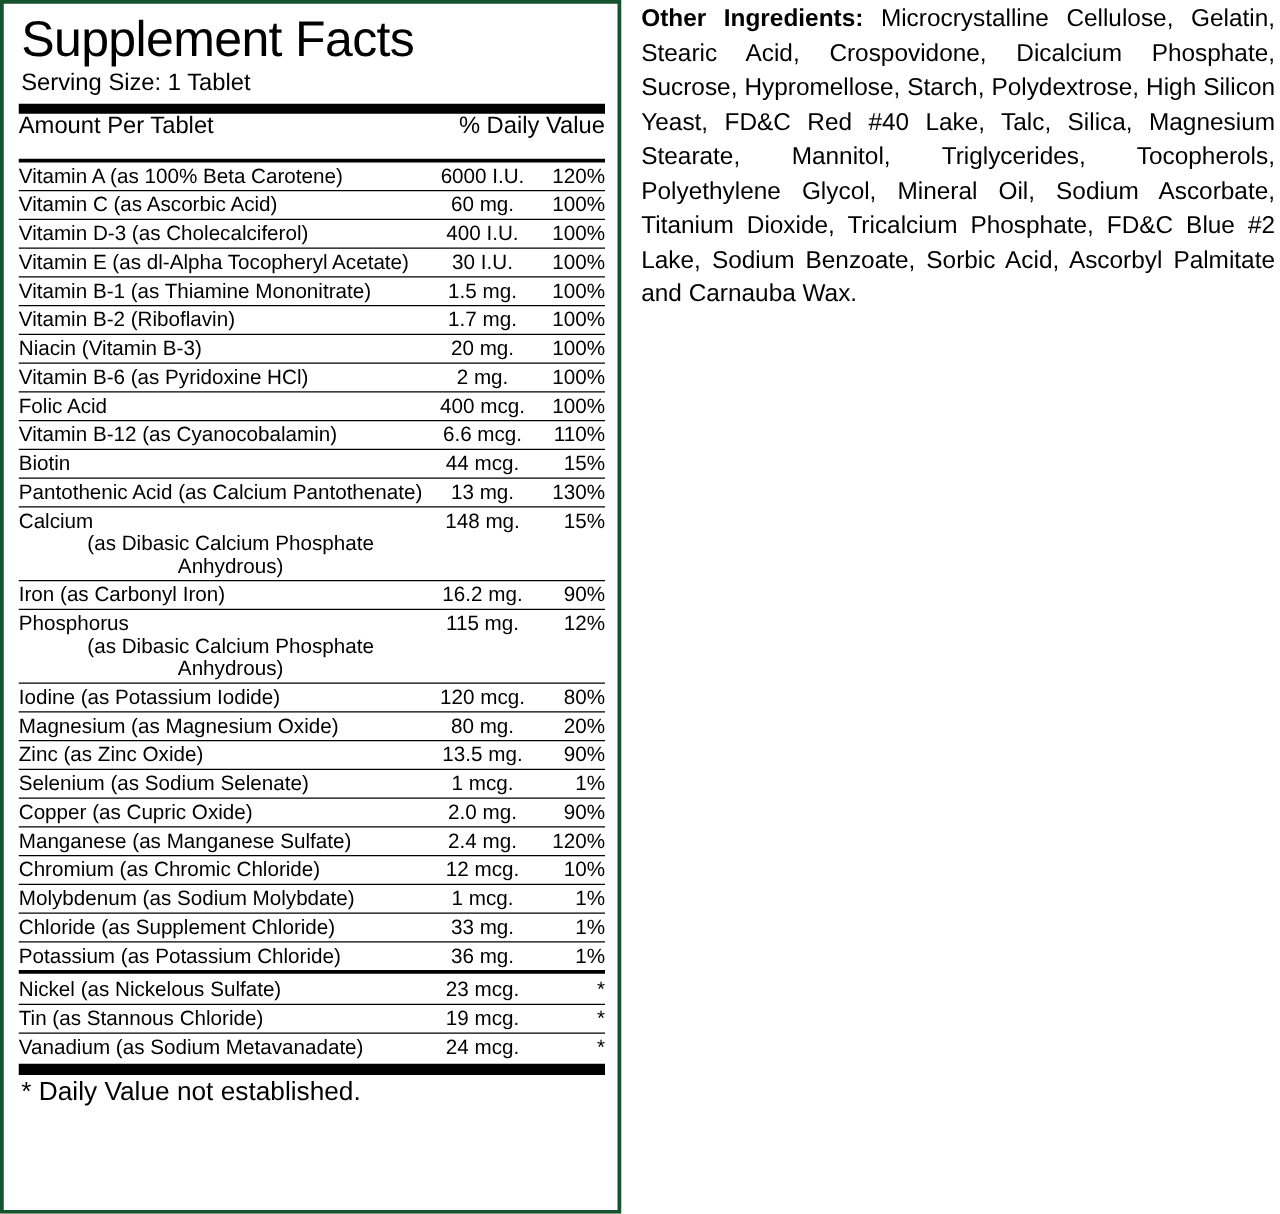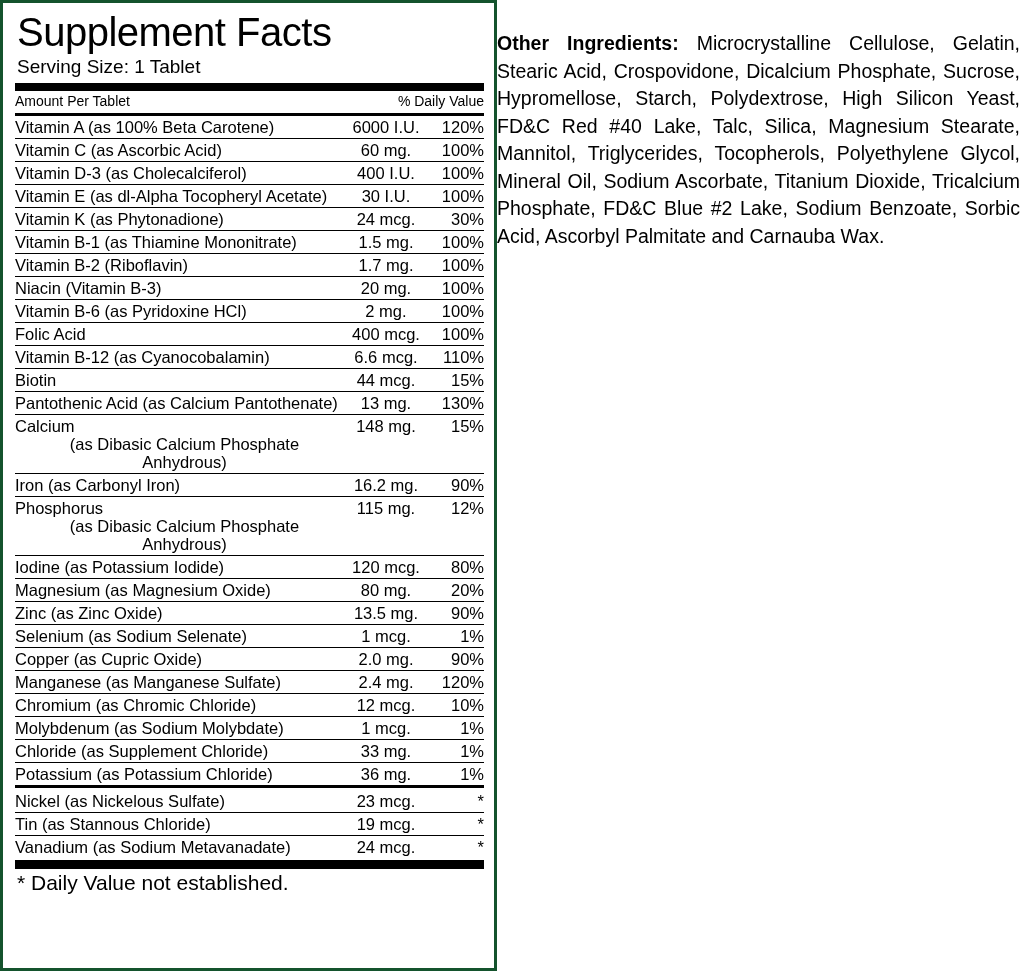--- a/index.html
+++ b/index.html
@@ -62,22 +62,22 @@
   }
   table.facts td {
     padding: 2px 0 2px 0;
     vertical-align: top;
     line-height: 18px;
   }
   table.facts tr.row {
     border-bottom: 1px solid #000;
   }
   table.facts tr.headrow td {
-    font-size: 14px;
-    padding-bottom: 3px;
+    font-size: 19px;
+    padding-bottom: 17px;
     padding-top: 1px;
   }
   .col-name {
     text-align: left;
     padding-right: 6px;
   }
   .col-amt {
     text-align: center;
     white-space: nowrap;
     padding-right: 10px;
@@ -108,23 +108,22 @@
 
   
   tr.group-top td {
     border-top: 3px solid #000;
     padding-top: 4px;
   }
 
   
   .ingredients-panel {
     flex: 1;
-    padding: 2px 2px 0 0;
+    padding: 2px 2px 0 16px;
     box-sizing: border-box;
-    margin-top: 28px;
   }
   .ingredients-text {
     font-size: 19.5px;
     line-height: 27.5px;
     text-align: justify;
     margin: 0;
     padding-right: 2px;
   }
   .ingredients-label {
     font-weight: bold;
@@ -167,25 +166,20 @@
           <td class="col-name">Vitamin D-3 (as Cholecalciferol)</td>
           <td class="col-amt">400 I.U.</td>
           <td class="col-dv">100%</td>
         </tr>
         <tr class="row">
           <td class="col-name">Vitamin E (as dl-Alpha Tocopheryl Acetate)</td>
           <td class="col-amt">30 I.U.</td>
           <td class="col-dv">100%</td>
         </tr>
         <tr class="row">
-          <td class="col-name">Vitamin K (as Phytonadione)</td>
-          <td class="col-amt">24 mcg.</td>
-          <td class="col-dv">30%</td>
-        </tr>
-        <tr class="row">
           <td class="col-name">Vitamin B-1 (as Thiamine Mononitrate)</td>
           <td class="col-amt">1.5 mg.</td>
           <td class="col-dv">100%</td>
         </tr>
         <tr class="row">
           <td class="col-name">Vitamin B-2 (Riboflavin)</td>
           <td class="col-amt">1.7 mg.</td>
           <td class="col-dv">100%</td>
         </tr>
         <tr class="row">

